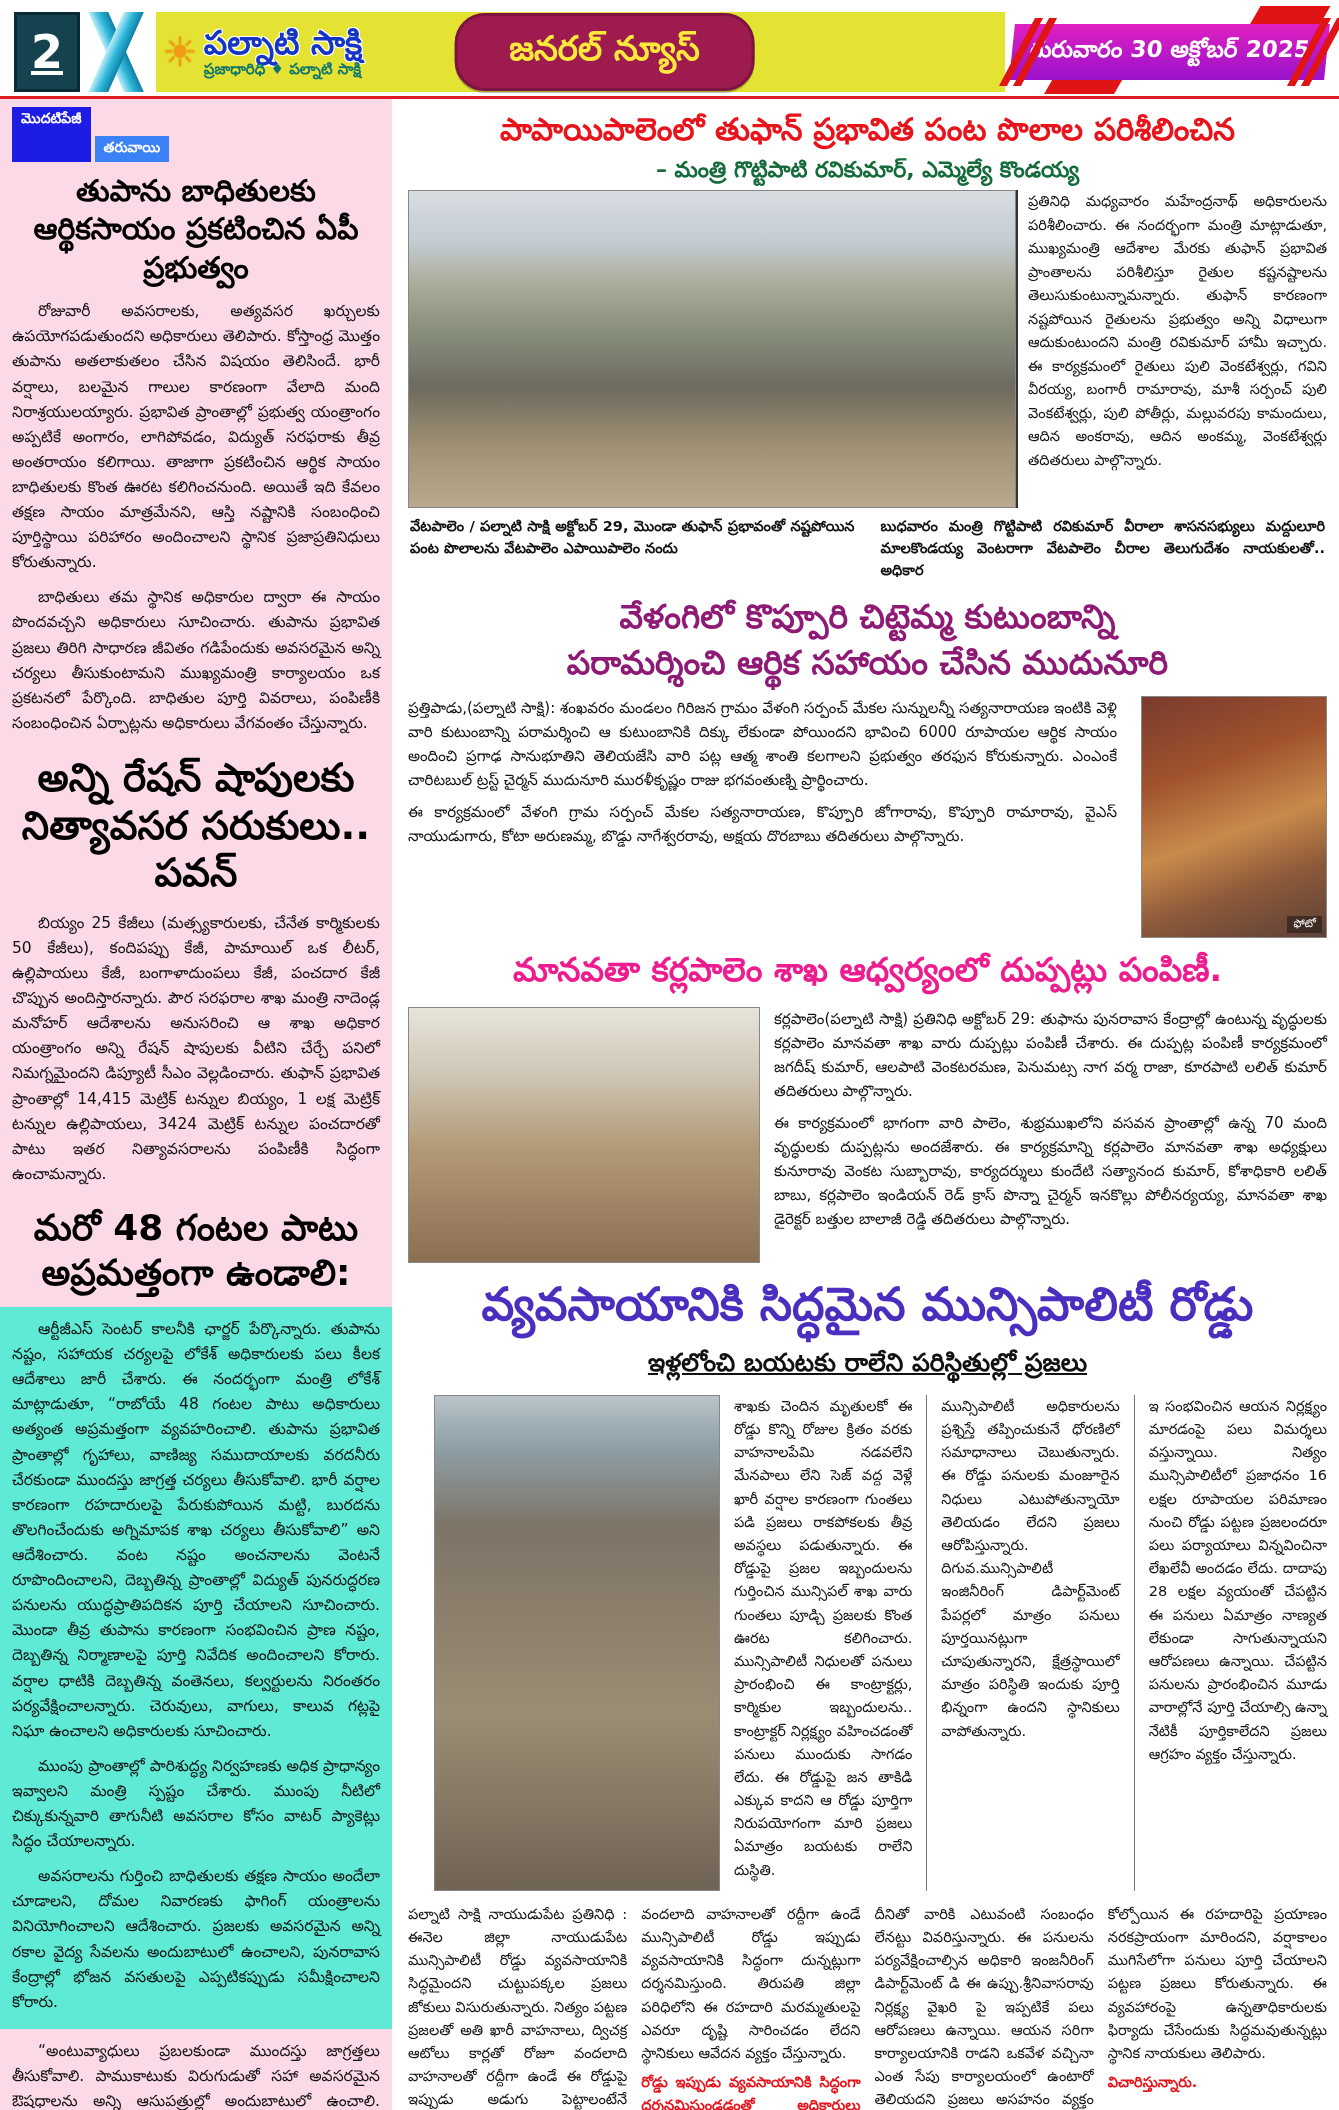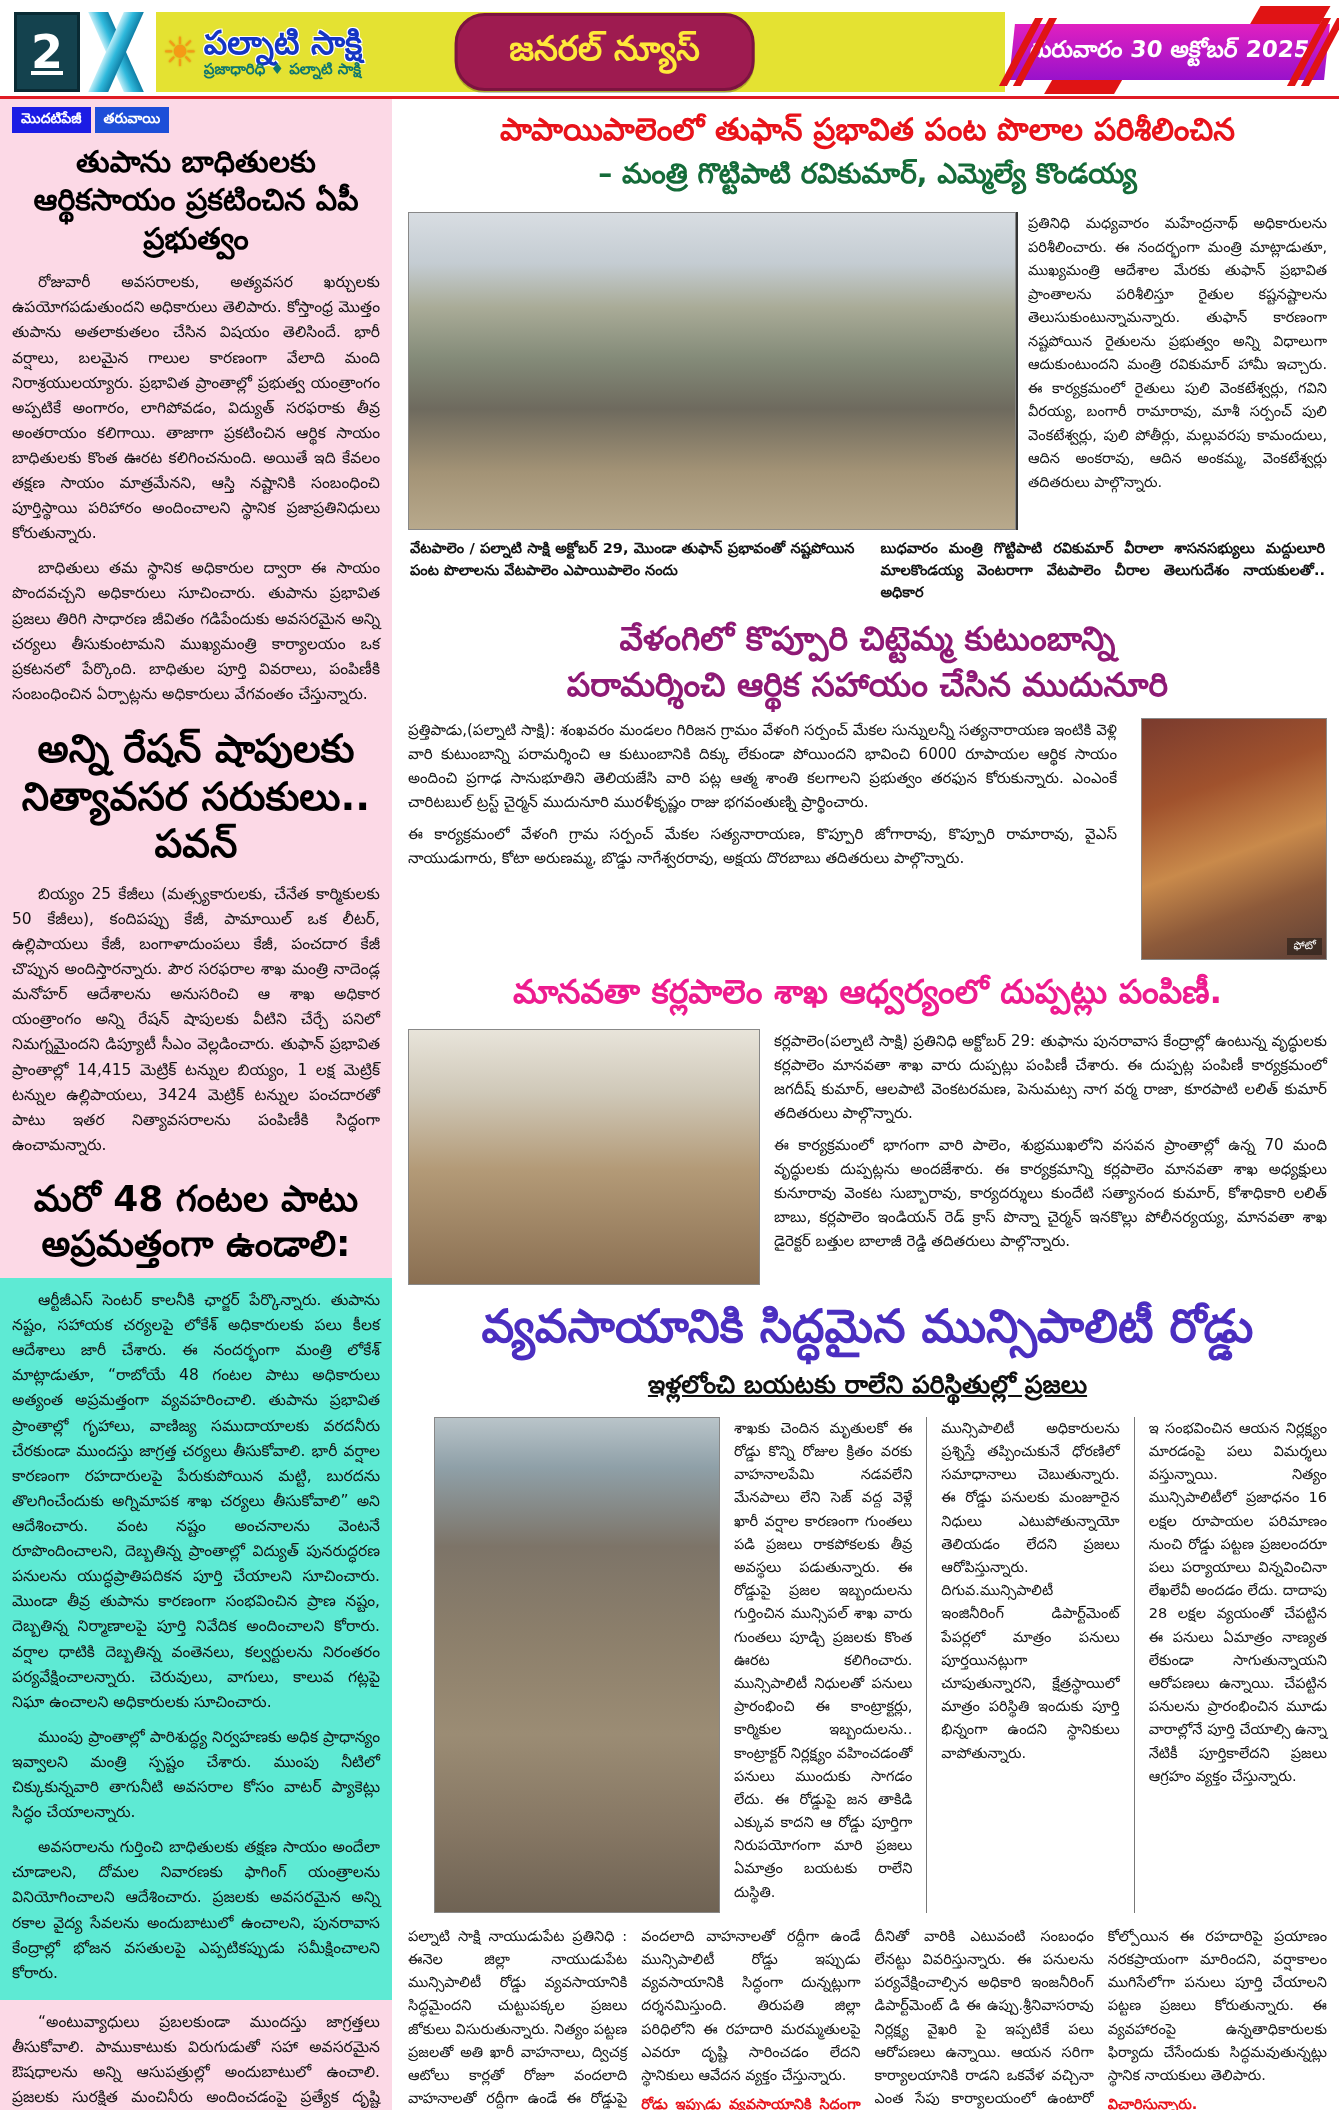--- a/index.html
+++ b/index.html
@@ -39,32 +39,32 @@
   .slash { position:absolute; width:8px; top:6px; bottom:6px; background:#e01414; transform:skewX(-28deg); z-index:3; }
   .slash.s1 { left:6px; } .slash.s2 { left:20px; } .slash.s3 { right:2px; } .slash.s4 { right:16px; }
 
   
   .content { display:flex; border-top:3px solid #e01b24; }
 
   
   .leftcol { width:392px; background:#fcd9e6; padding:8px 12px 16px; }
   .tagrow { display:flex; gap:4px; margin-bottom:6px; }
   .tag { color:#fff; font-size:14px; font-weight:bold; padding:3px 9px; }
-  .tag.blue { background:#1c1ce4; } .tag.green { background:#1d4ed8; }
+  .tag.blue { background:#1c1ce4; } .tag.green { background:#3b82f6;margin-top:29px; }
   .lh { font-weight:bold; text-align:center; color:#000; }
   .lh1 { font-size:30px; line-height:1.28; margin:10px 4px 12px; }
   .lh2 { font-size:39px; line-height:1.22; margin:18px 0 14px; }
   .lh3 { font-size:36px; line-height:1.25; margin:18px 0 12px; }
   .lp { font-size:15.5px; line-height:1.62; text-align:justify; text-indent:26px; margin-bottom:10px; }
   .whiteblock { background:#5eead4; margin:0 -12px; padding:10px 12px 4px; }
 
   
   .rightcol { flex:1; padding:10px 12px 8px 16px; }
   .rh-red   { color:#e8131b; font-size:31px; font-weight:bold; text-align:center; line-height:1.3; }
-  .rh-green { color:#156b39; font-size:28px; font-weight:bold; text-align:center; margin:8px 0 15px; }
+  .rh-green { color:#156b39; font-size:22px; font-weight:bold; text-align:center; margin:8px 0 2px; }
   .rh-purple{ color:#8e1a75; font-size:33px; font-weight:bold; text-align:center; line-height:1.4; margin:12px 0 10px; }
   .rh-pink  { color:#ed1c8f; font-size:33px; font-weight:bold; text-align:center; margin:12px 0 10px; }
   .rh-violet{ color:#4b2ec0; font-size:46px; font-weight:bold; text-align:center; margin:14px 0 6px; }
   .rh-sub   { color:#111; font-size:25px; font-weight:bold; text-align:center; text-decoration:underline; margin:2px 0 12px; }
 
   .toprow { display:flex; }
   .photo { border:1px solid #888; position:relative; flex-shrink:0; }
   .photo1 { width:608px; height:318px;
     background:linear-gradient(180deg,#d8dde2 0%,#c4ccd2 16%,#a9ab97 30%,#848b79 46%,#6e6a5e 62%,#a39376 82%,#b8a98c 100%); }
   .photo2 { width:186px; height:242px;

